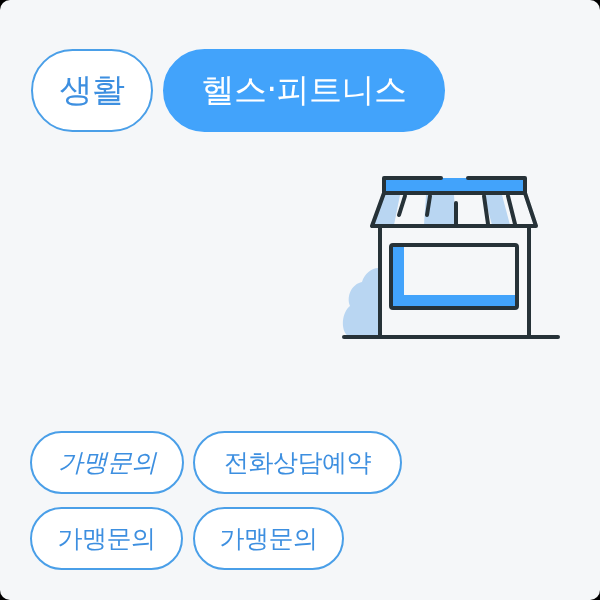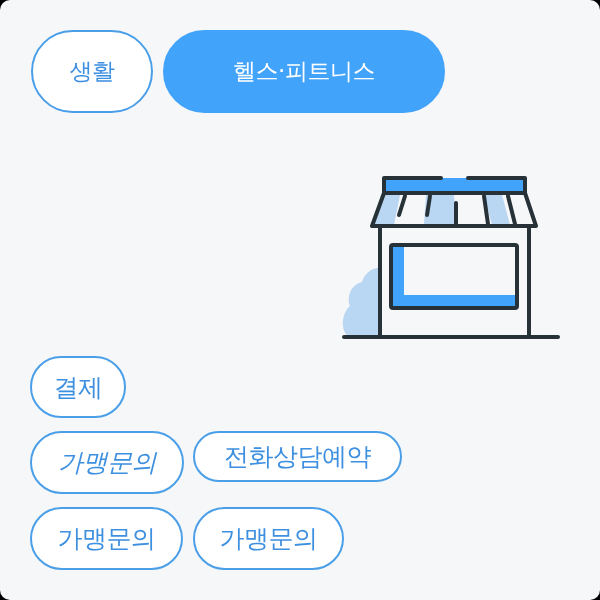--- a/index.html
+++ b/index.html
@@ -20,21 +20,21 @@
     position: absolute;
     box-sizing: border-box;
     border: 2.5px solid #4a9fe8;
     background: #ffffff;
     color: #3d8fe0;
     border-radius: 999px;
     display: flex; align-items: center; justify-content: center;
     white-space: nowrap;
     cursor: pointer;
   }
-  .chip.lg { font-size: 23px; letter-spacing: -0.5px; }
+  .chip.lg { font-size: 33px; letter-spacing: -0.5px; margin-top: 19px; }
   .chip.sel {
     background: #42a3fb;
     border-color: #42a3fb;
     color: #ffffff;
     text-align: center;
   }
   .chip.sm { font-size: 25px; letter-spacing: -0.5px; border-width: 2.2px; }
   .store { position: absolute; left: 330px; top: 160px; width: 240px; height: 190px; }
 </style>
 </head>
@@ -71,28 +71,25 @@
     <line x1="380" y1="226" x2="380" y2="337" stroke="#263238" stroke-width="4"></line>
     <line x1="529" y1="226" x2="529" y2="337" stroke="#263238" stroke-width="4"></line>
 
     <rect x="392" y="246" width="124" height="61" fill="#f5f7f9"></rect>
     <path d="M392 246 L404 246 L404 295 L516 295 L516 307 L392 307 Z" fill="#42a3fb"></path>
     <rect x="391" y="245" width="126" height="63" rx="2" fill="none" stroke="#263238" stroke-width="4"></rect>
 
     <line x1="344" y1="337" x2="558" y2="337" stroke="#263238" stroke-width="4" stroke-linecap="round"></line>
   </svg>
 
-  <div class="chip sm" style="left:30px; top:356px; width:96px; height:62px;">
-    <span>결제</span>
-  </div>
 
   <div class="chip sm" style="left:30px; top:431px; width:154px; height:63px;font-style:italic;">
     <span>가맹문의</span>
   </div>
-  <div class="chip sm" style="left:193px; top:431px; width:209px; height:51px;">
+  <div class="chip sm" style="left:193px; top:431px; width:209px; height:63px;">
     <span>전화상담예약</span>
   </div>
 
   <div class="chip sm" style="left:30px; top:507px; width:153px; height:63px;">
     <span>가맹문의</span>
   </div>
   <div class="chip sm" style="left:193px; top:507px; width:151px; height:63px;">
     <span>가맹문의</span>
   </div>
 

